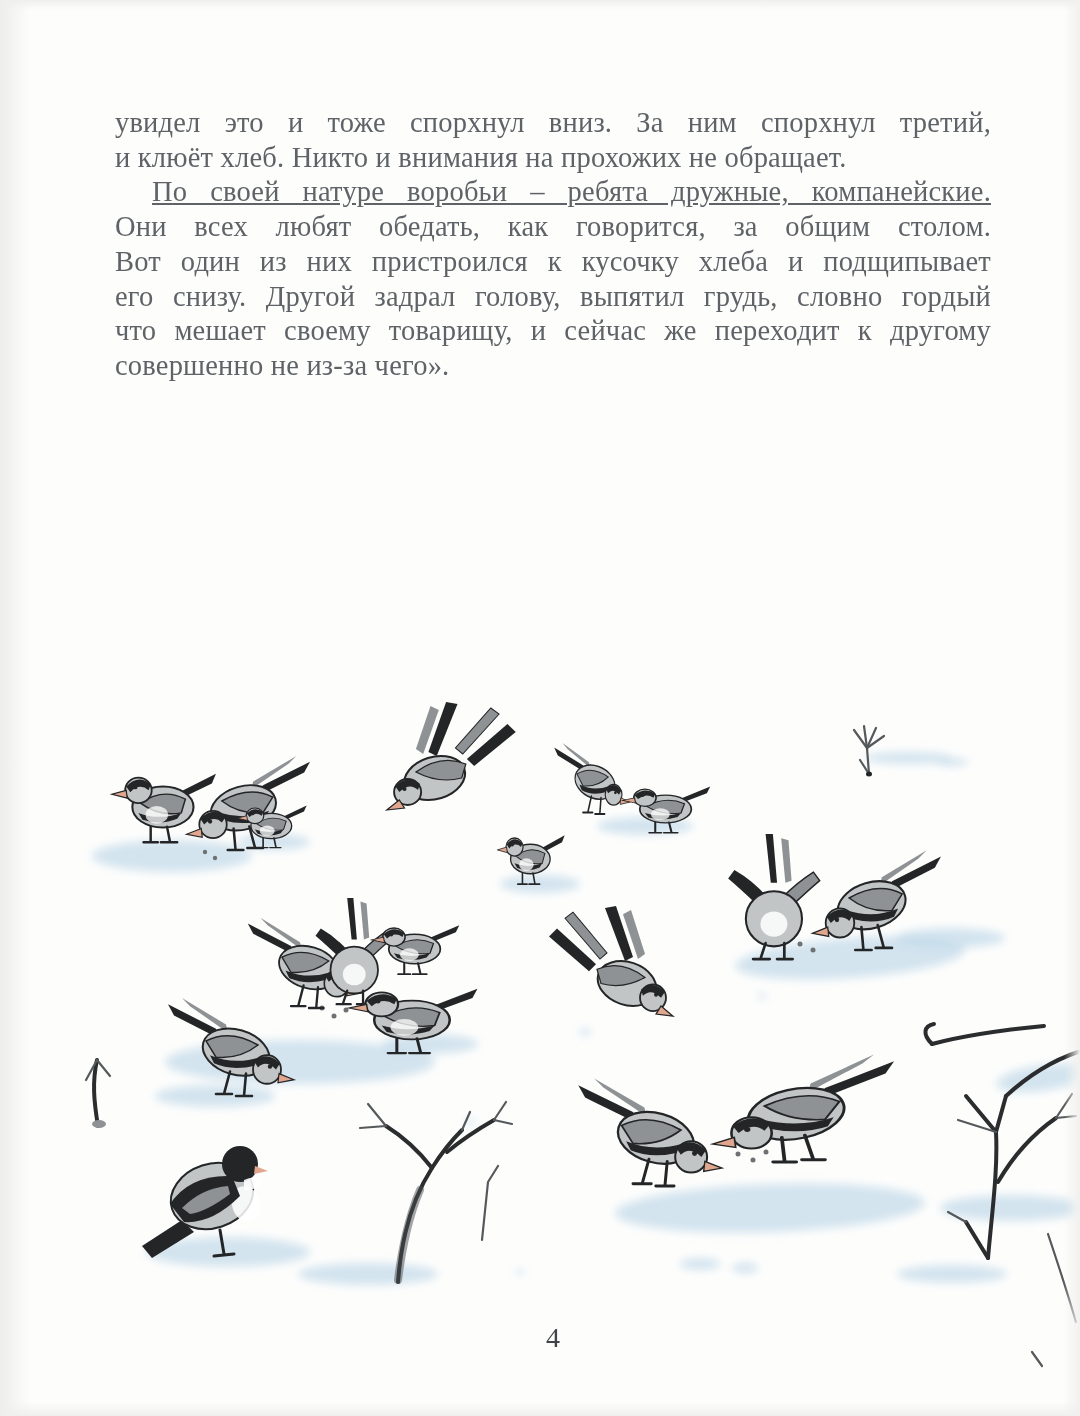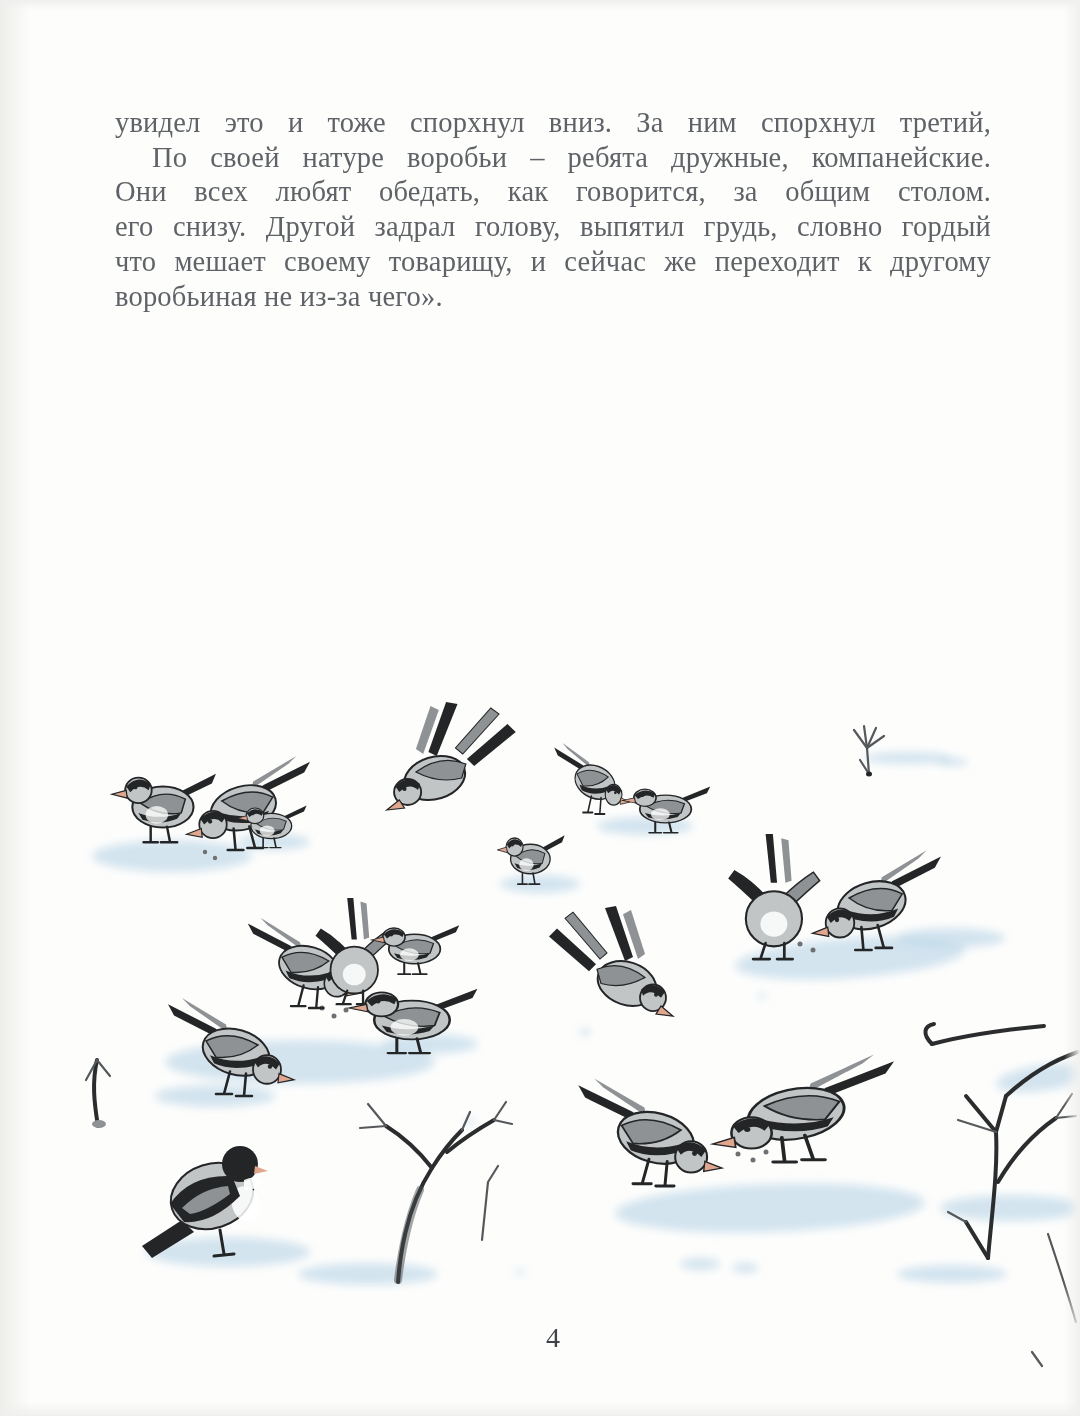--- a/index.html
+++ b/index.html
@@ -19,21 +19,21 @@
   .edge-bottom{left:0;bottom:0;width:100%;height:14px;
     background:linear-gradient(0deg,#eff0ee 0%,rgba(255,255,255,0) 100%);}
 
   .text-block{
     position:absolute;left:115px;top:106px;width:876px;
     font-size:28.5px;line-height:34.7px;color:#5f6367;
     letter-spacing:.2px;
   }
   .line{white-space:normal;}
   .j{text-align:justify;text-align-last:justify;}
-  .indent{text-indent:37px;}
+  .indent{text-indent:37px;text-decoration:underline;}
 
   .page-number{
     position:absolute;left:115px;top:1322px;width:876px;
     text-align:center;font-size:28px;color:#3f4347;
   }
 
   .illo{position:absolute;left:0;top:0;width:1080px;height:1416px;}
 
   
   .ink{fill:#232527;}
@@ -220,25 +220,27 @@
       <path class="mid" d="M42,70 Q62,50 88,48 L90,56 Q66,74 50,76 Z"></path>
       <circle class="ink" cx="100" cy="26" r="18"></circle>
       <path fill="#ffffff" opacity=".9" d="M104,42 Q116,36 122,44 Q114,54 104,52 Z"></path>
       <path class="bk" d="M115,28 L128,33 L114,36 Z"></path>
       <path class="st" stroke-width="3" d="M80,92 L84,116 M74,118 L94,116"></path>
     </g>
   </svg>
 
   <div class="text-block">
     <div class="line j">увидел это и тоже спорхнул вниз. За ним спорхнул третий,</div>
+    <div class="line">и клюёт хлеб. Никто и внимания на прохожих не обращает.</div>
     <div class="line j indent">По своей натуре воробьи – ребята дружные, компанейские.</div>
     <div class="line j">Они всех любят обедать, как говорится, за общим столом.</div>
+    <div class="line j">Вот один из них пристроился к кусочку хлеба и подщипывает</div>
     <div class="line j">его снизу. Другой задрал голову, выпятил грудь, словно гордый</div>
     <div class="line j">что мешает своему товарищу, и сейчас же переходит к другому</div>
-    <div class="line">воробьиная не из-за чего».</div>
+    <div class="line">совершенно не из-за чего».</div>
   </div>
 
   <div class="page-number">4</div>
 
   <div class="edge edge-left"></div>
   <div class="edge edge-top"></div>
   <div class="edge edge-right"></div>
   <div class="edge edge-bottom"></div>
 </div>
 

